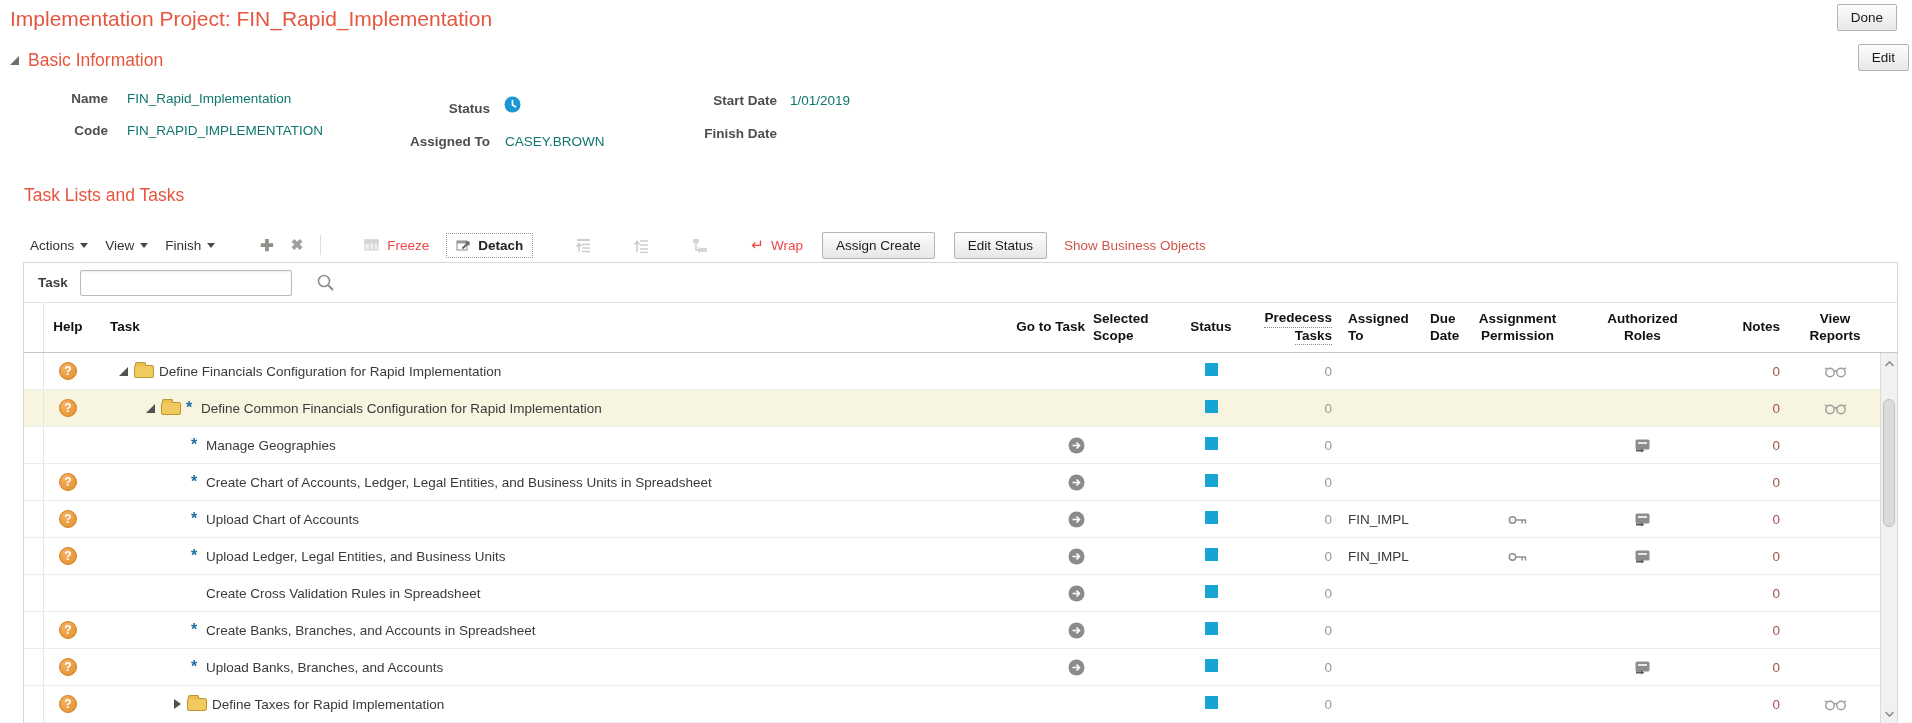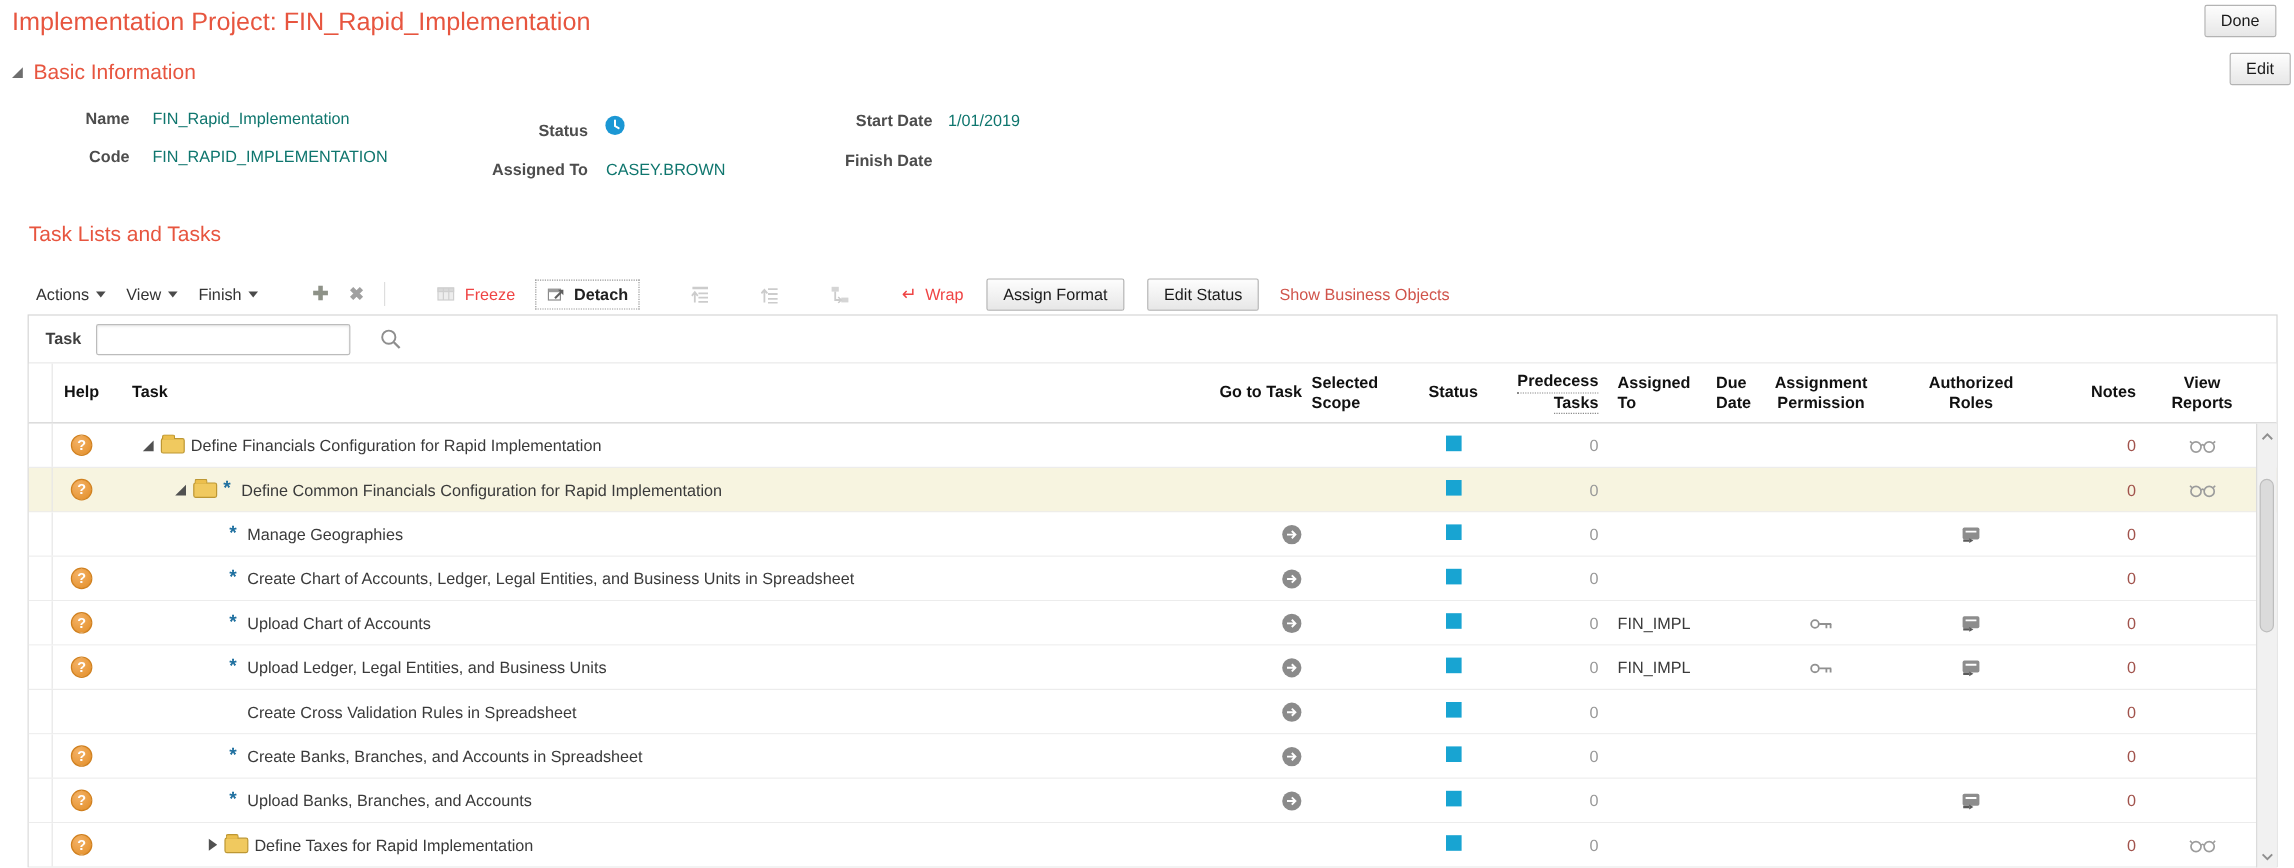--- a/index.html
+++ b/index.html
@@ -180,21 +180,21 @@
         <rect x="1" y="1" width="6" height="4" fill="#d5d5d5"></rect>
         <rect x="9" y="10" width="6" height="4" fill="#d5d5d5"></rect>
         <path d="M4 5 L4 12 L8 12" stroke="#cccccc" stroke-width="1.5" fill="none"></path>
         <path d="M6.5 9.5 L9 12 L6.5 14.5" stroke="#cccccc" stroke-width="1.3" fill="none"></path>
       </svg>
     </span>
   <span class="tb-disabled">
     <span style="font-size:15px">↵</span>
     <span>Wrap</span>
   </span>
-  <button class="btn">Assign Format</button>
+  <button class="btn">Assign Create</button>
   <button class="btn">Edit Status</button>
   <span class="tb-link">Show Business Objects</span>
 </div>
 
 <div class="panel">
   <div class="search-row">
     <span class="search-label">Task</span>
     <input class="search-input" value="" style="">
     <span class="search-ico">
         <svg width="19" height="19">

